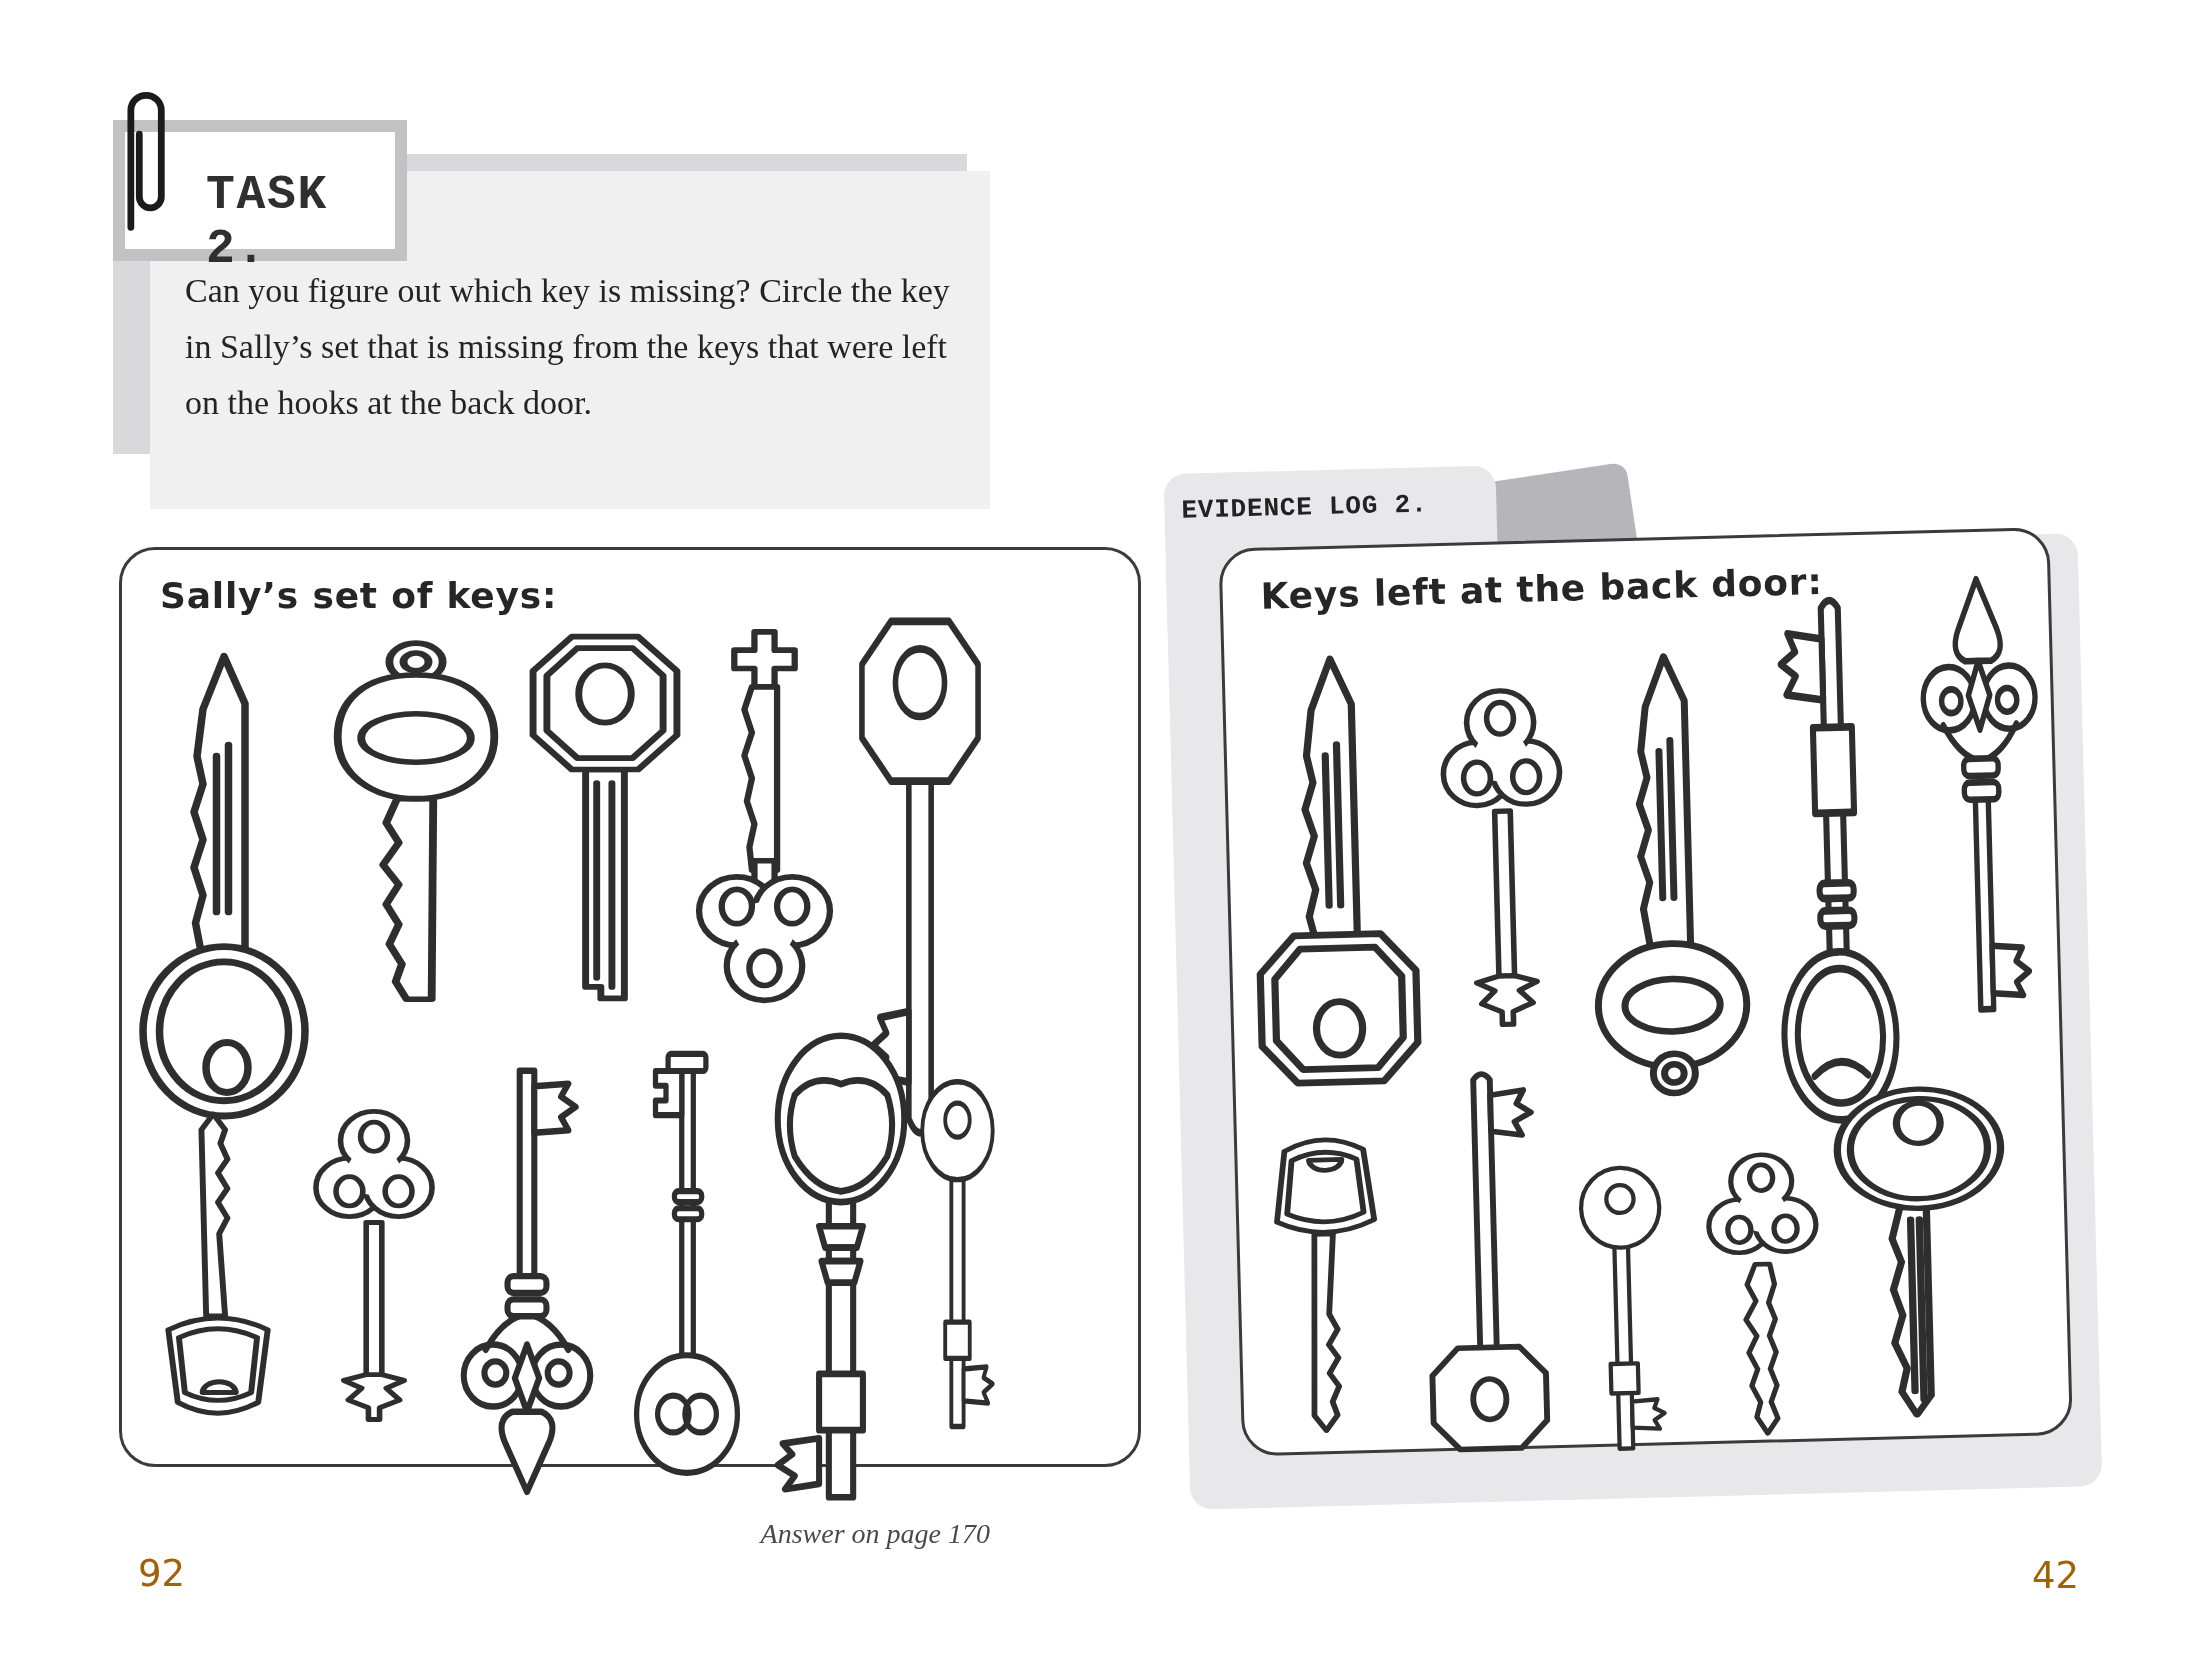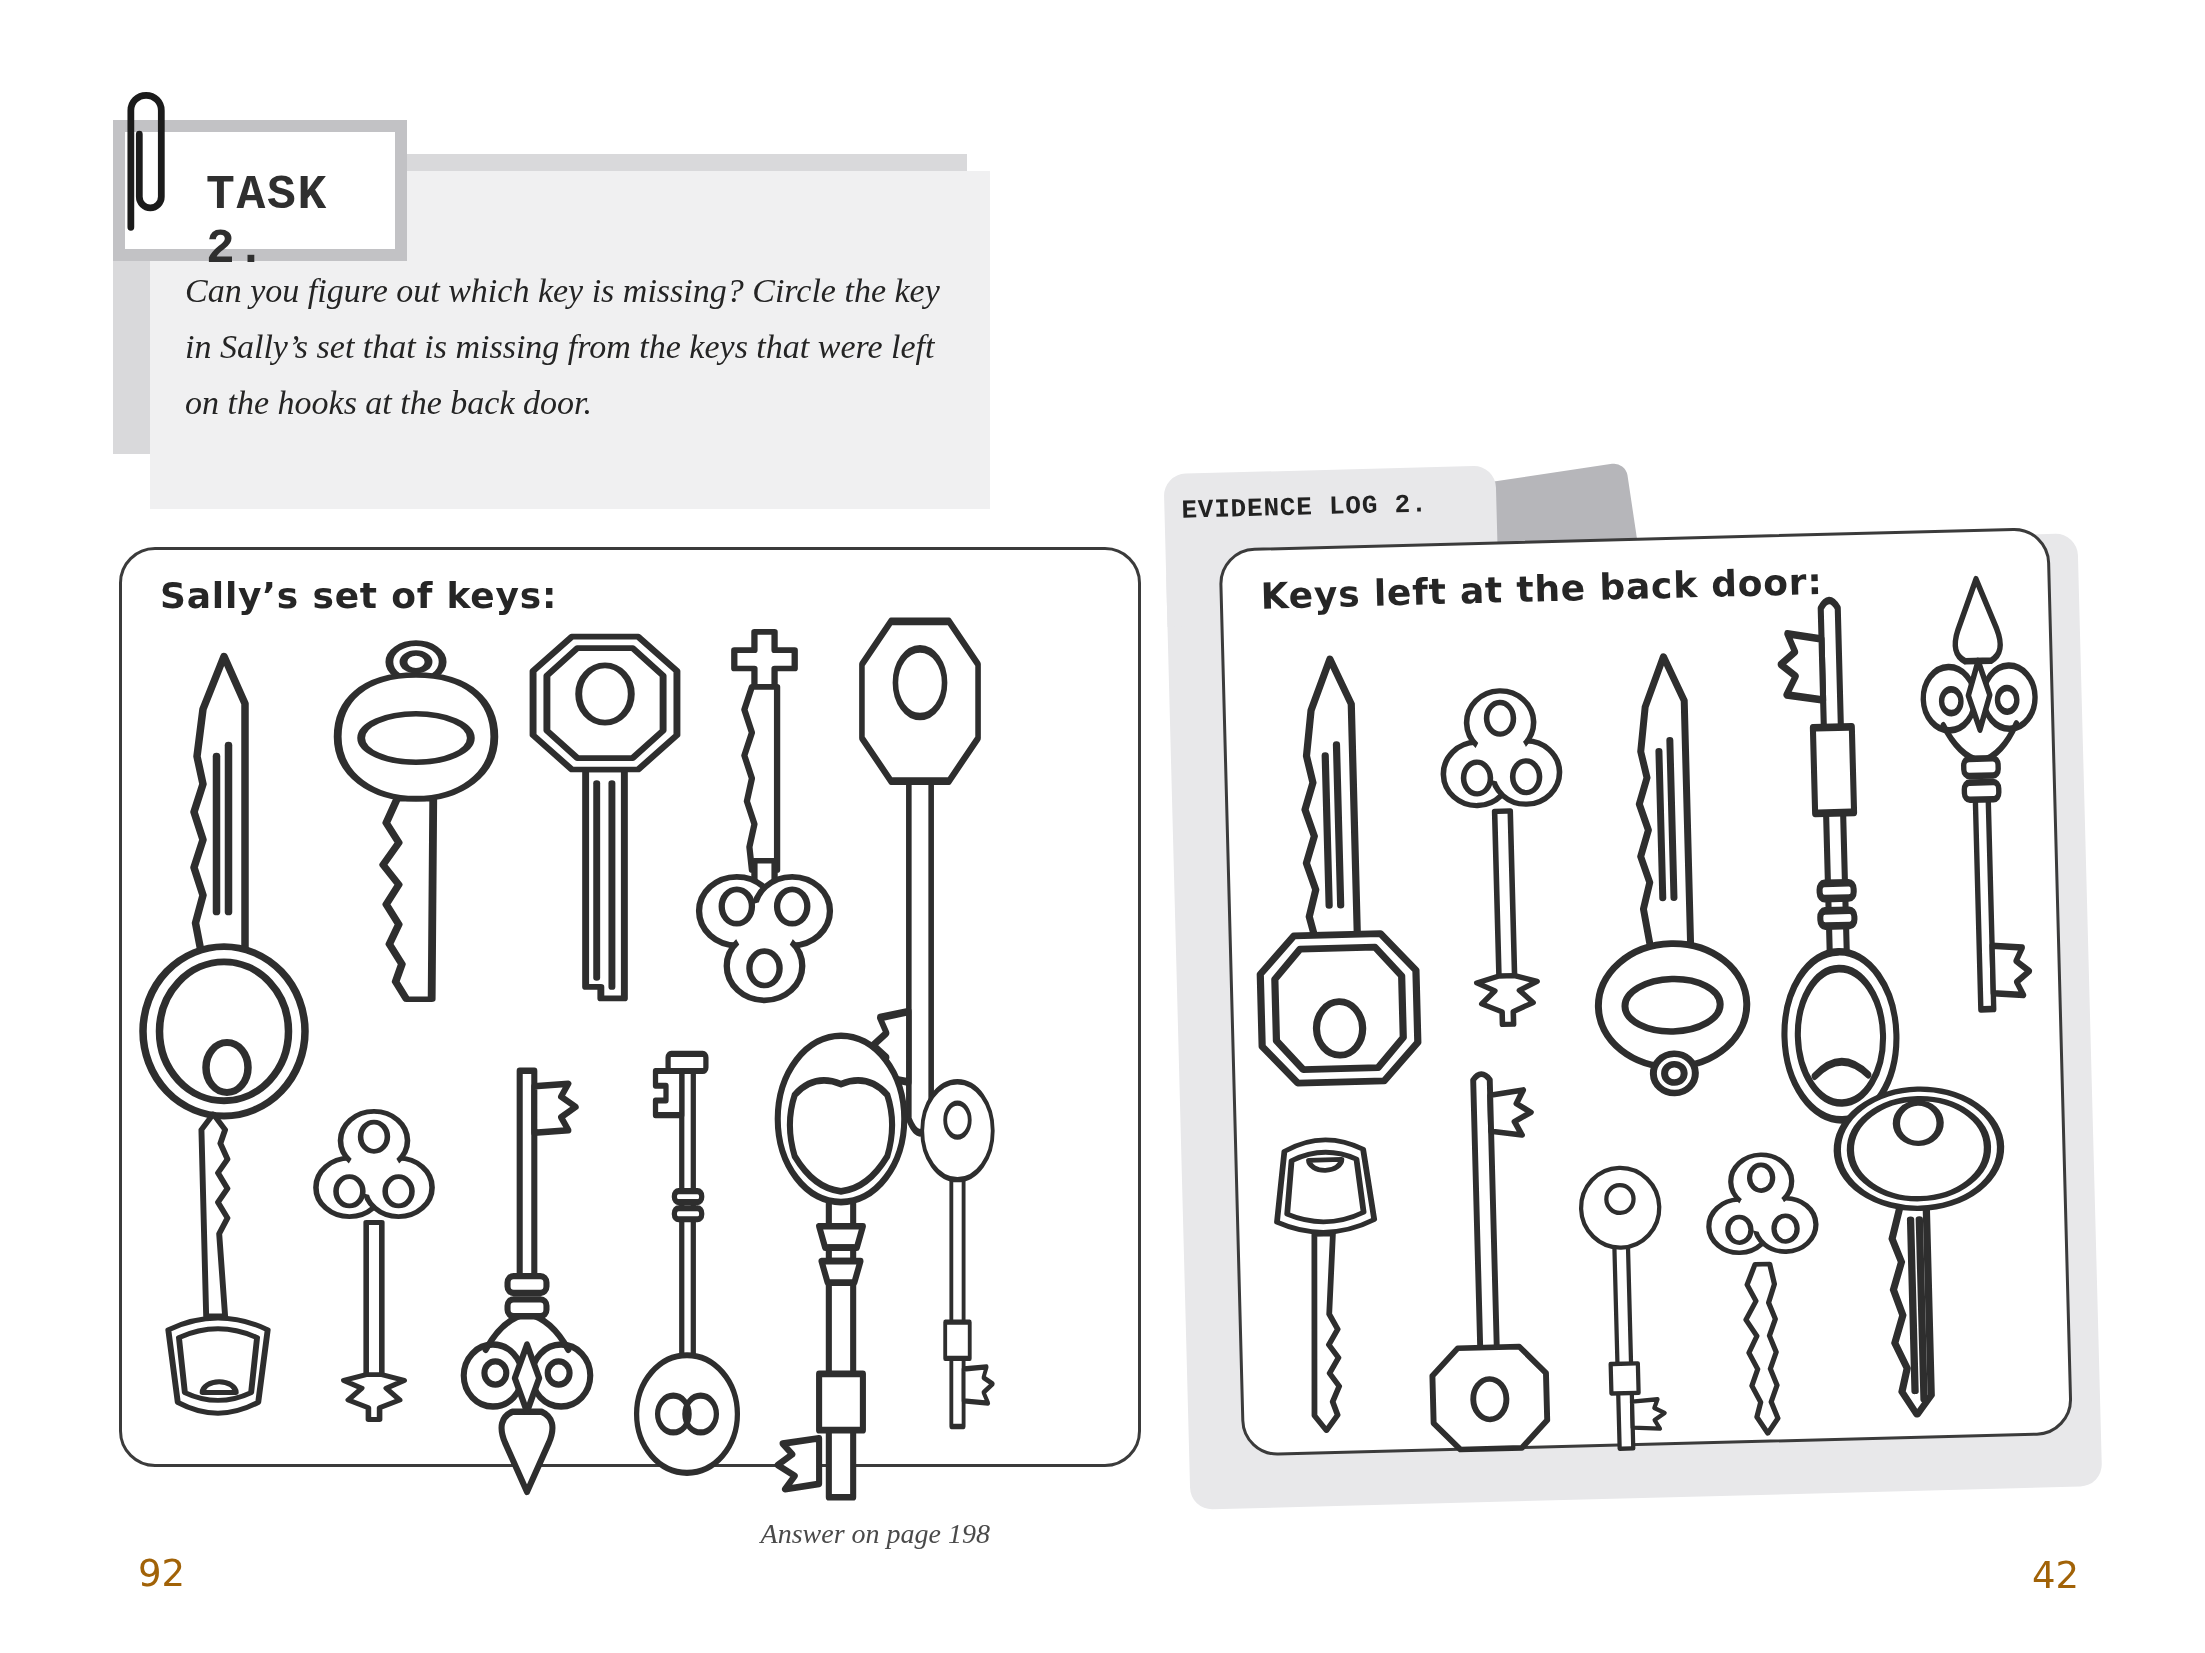--- a/index.html
+++ b/index.html
@@ -3,21 +3,21 @@
 <meta charset="utf-8">
 <style>
   html,body{margin:0;padding:0;}
   body{
     width:2205px;height:1654px;position:relative;overflow:hidden;
     background:#ffffff;font-family:"Liberation Sans",sans-serif;color:#2e2e2e;
   }
   
   .gray-col{position:absolute;left:113px;top:212px;width:38px;height:242px;background:var(--shadow_gray);}
   .gray-bar{position:absolute;left:390px;top:154px;width:577px;height:18px;background:var(--shadow_gray);}
-  .instr-panel{position:absolute;left:150px;top:171px;width:840px;height:338px;background:var(--panel_gray);font-style:italic;}
+  .instr-panel{position:absolute;left:150px;top:171px;width:840px;height:338px;background:var(--panel_gray);}
   .instr-text{
     position:absolute;left:35px;top:92px;width:780px;
     font-family:"Liberation Serif",serif;font-size:34px;line-height:56px;color:#242424;
   }
   .task-box{
     position:absolute;left:113px;top:120px;width:294px;height:141px;box-sizing:border-box;
     background:#ffffff;border:12px solid var(--task_border);
   }
   .task-label{
     position:absolute;left:81px;top:36px;
@@ -357,16 +357,16 @@
               <circle cx="60" cy="64" r="56"></circle>
               <circle cx="60" cy="64" r="47" fill="none"></circle>
               <ellipse cx="60" cy="40" rx="15" ry="19" fill="none"></ellipse>
             </g>
           </svg>
         </div>
       </div>
   </div>
 </div>
 
-<div class="answer-note">Answer on page 198</div>
+<div class="answer-note">Answer on page 170</div>
 <div class="page-num left">92</div>
 <div class="page-num right">42</div>
 
 
 </body></html>

